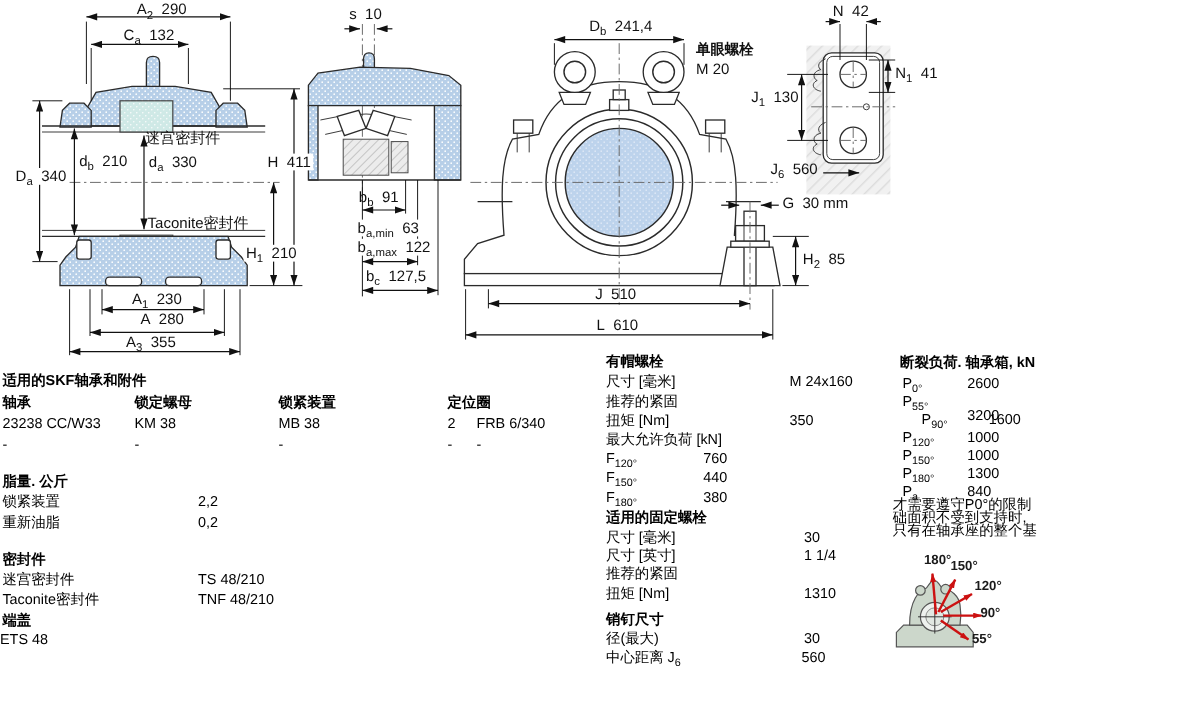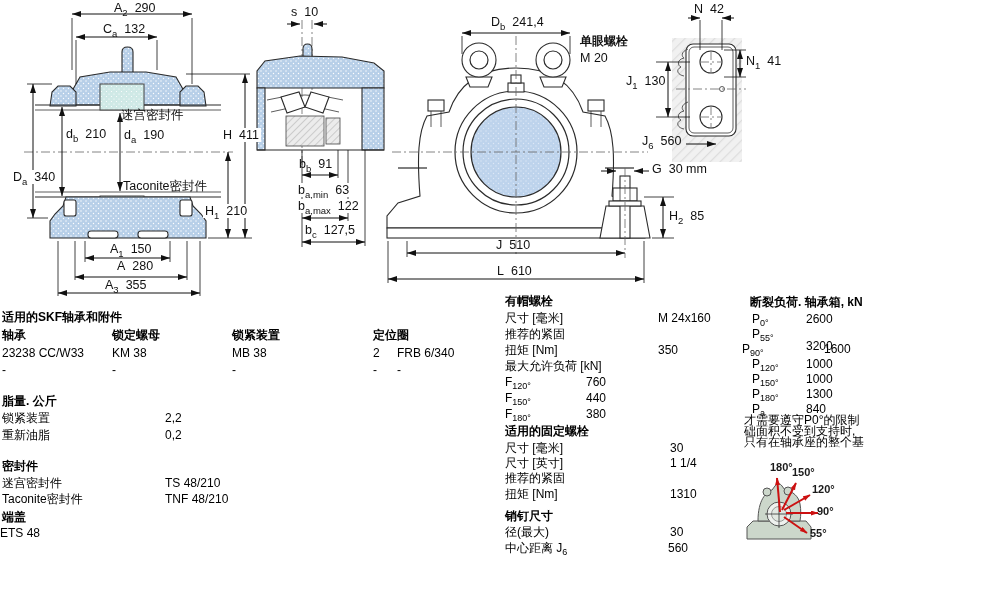--- a/index.html
+++ b/index.html
@@ -226,26 +226,26 @@
     <line class="red" x1="784" y1="510" x2="810" y2="495" marker-end="url(#mar)"></line>
     <line class="red" x1="786" y1="513" x2="818" y2="513" marker-end="url(#mar)"></line>
     <line class="red" x1="784" y1="517" x2="807" y2="533" marker-end="url(#mar)"></line>
   </g>
 </svg>
 
 <span class="lbl" style="left:114px;top:1px"><span>A</span><sub>2</sub><span class="v">290</span></span>
 <span class="lbl" style="left:103px;top:22px"><span>C</span><sub>a</sub><span class="v">132</span></span>
 <span class="lbl" style="left:121px;top:108px">迷宫密封件</span>
 <span class="lbl" style="left:66px;top:127px"><span>d</span><sub>b</sub><span class="v">210</span></span>
-<span class="lbl" style="left:124px;top:128px"><span>d</span><sub>a</sub><span class="v">190</span></span>
+<span class="lbl" style="left:124px;top:128px"><span>d</span><sub>a</sub><span class="v">330</span></span>
 <span class="lbl bg" style="left:221px;top:128px"><span>H</span><sub></sub><span class="v">411</span></span>
-<span class="lbl bg" style="left:11px;top:170px"><span>D</span><sub>a</sub><span class="v">340</span></span>
+<span class="lbl bg" style="left:11px;top:140px"><span>D</span><sub>a</sub><span class="v">340</span></span>
 <span class="lbl" style="left:123px;top:179px">Taconite密封件</span>
 <span class="lbl bg" style="left:203px;top:204px"><span>H</span><sub>1</sub><span class="v">210</span></span>
-<span class="lbl" style="left:110px;top:242px"><span>A</span><sub>1</sub><span class="v">150</span></span>
+<span class="lbl" style="left:110px;top:242px"><span>A</span><sub>1</sub><span class="v">230</span></span>
 <span class="lbl" style="left:117px;top:259px"><span>A</span><sub></sub><span class="v">280</span></span>
 <span class="lbl" style="left:105px;top:278px"><span>A</span><sub>3</sub><span class="v">355</span></span>
 
 <span class="lbl" style="left:291px;top:5px"><span>s</span><sub></sub><span class="v">10</span></span>
 <span class="lbl" style="left:299px;top:157px"><span>b</span><sub>b</sub><span class="v">91</span></span>
 <span class="lbl bg" style="left:296px;top:183px"><span>b</span><sub>a,min</sub><span class="v">63</span></span>
 <span class="lbl bg" style="left:296px;top:199px"><span>b</span><sub>a,max</sub><span class="v">122</span></span>
 <span class="lbl" style="left:305px;top:223px"><span>b</span><sub>c</sub><span class="v">127,5</span></span>
 
 <span class="lbl" style="left:491px;top:15px"><span>D</span><sub>b</sub><span class="v">241,4</span></span>
@@ -325,21 +325,21 @@
 <span class="t" style="left:505px;top:525px">径(最大)</span>
 <span class="t" style="left:670px;top:525px">30</span>
 <span class="t" style="left:505px;top:541px"><span>中心距离 J</span><sub>6</sub></span>
 <span class="t" style="left:668px;top:541px">560</span>
 
 <span class="t b" style="left:750px;top:295px">断裂负荷. 轴承箱, kN</span>
 <span class="t" style="left:752px;top:312px"><span>P</span><sub>0°</sub></span>
 <span class="t" style="left:806px;top:312px">2600</span>
 <span class="t" style="left:752px;top:327px"><span>P</span><sub>55°</sub></span>
 <span class="t" style="left:806px;top:339px">3200</span>
-<span class="t" style="left:742px;top:342px"><span>P</span><sub>90°</sub></span>
+<span class="t" style="left:768px;top:342px"><span>P</span><sub>90°</sub></span>
 <span class="t" style="left:824px;top:342px">1600</span>
 <span class="t" style="left:752px;top:357px"><span>P</span><sub>120°</sub></span>
 <span class="t" style="left:806px;top:357px">1000</span>
 <span class="t" style="left:752px;top:372px"><span>P</span><sub>150°</sub></span>
 <span class="t" style="left:806px;top:372px">1000</span>
 <span class="t" style="left:752px;top:387px"><span>P</span><sub>180°</sub></span>
 <span class="t" style="left:806px;top:387px">1300</span>
 <span class="t" style="left:752px;top:402px"><span>P</span><sub>a</sub></span>
 <span class="t" style="left:806px;top:402px">840</span>
 <span class="t" style="left:744px;top:415px;line-height:11px">才需要遵守P0°的限制</span>

